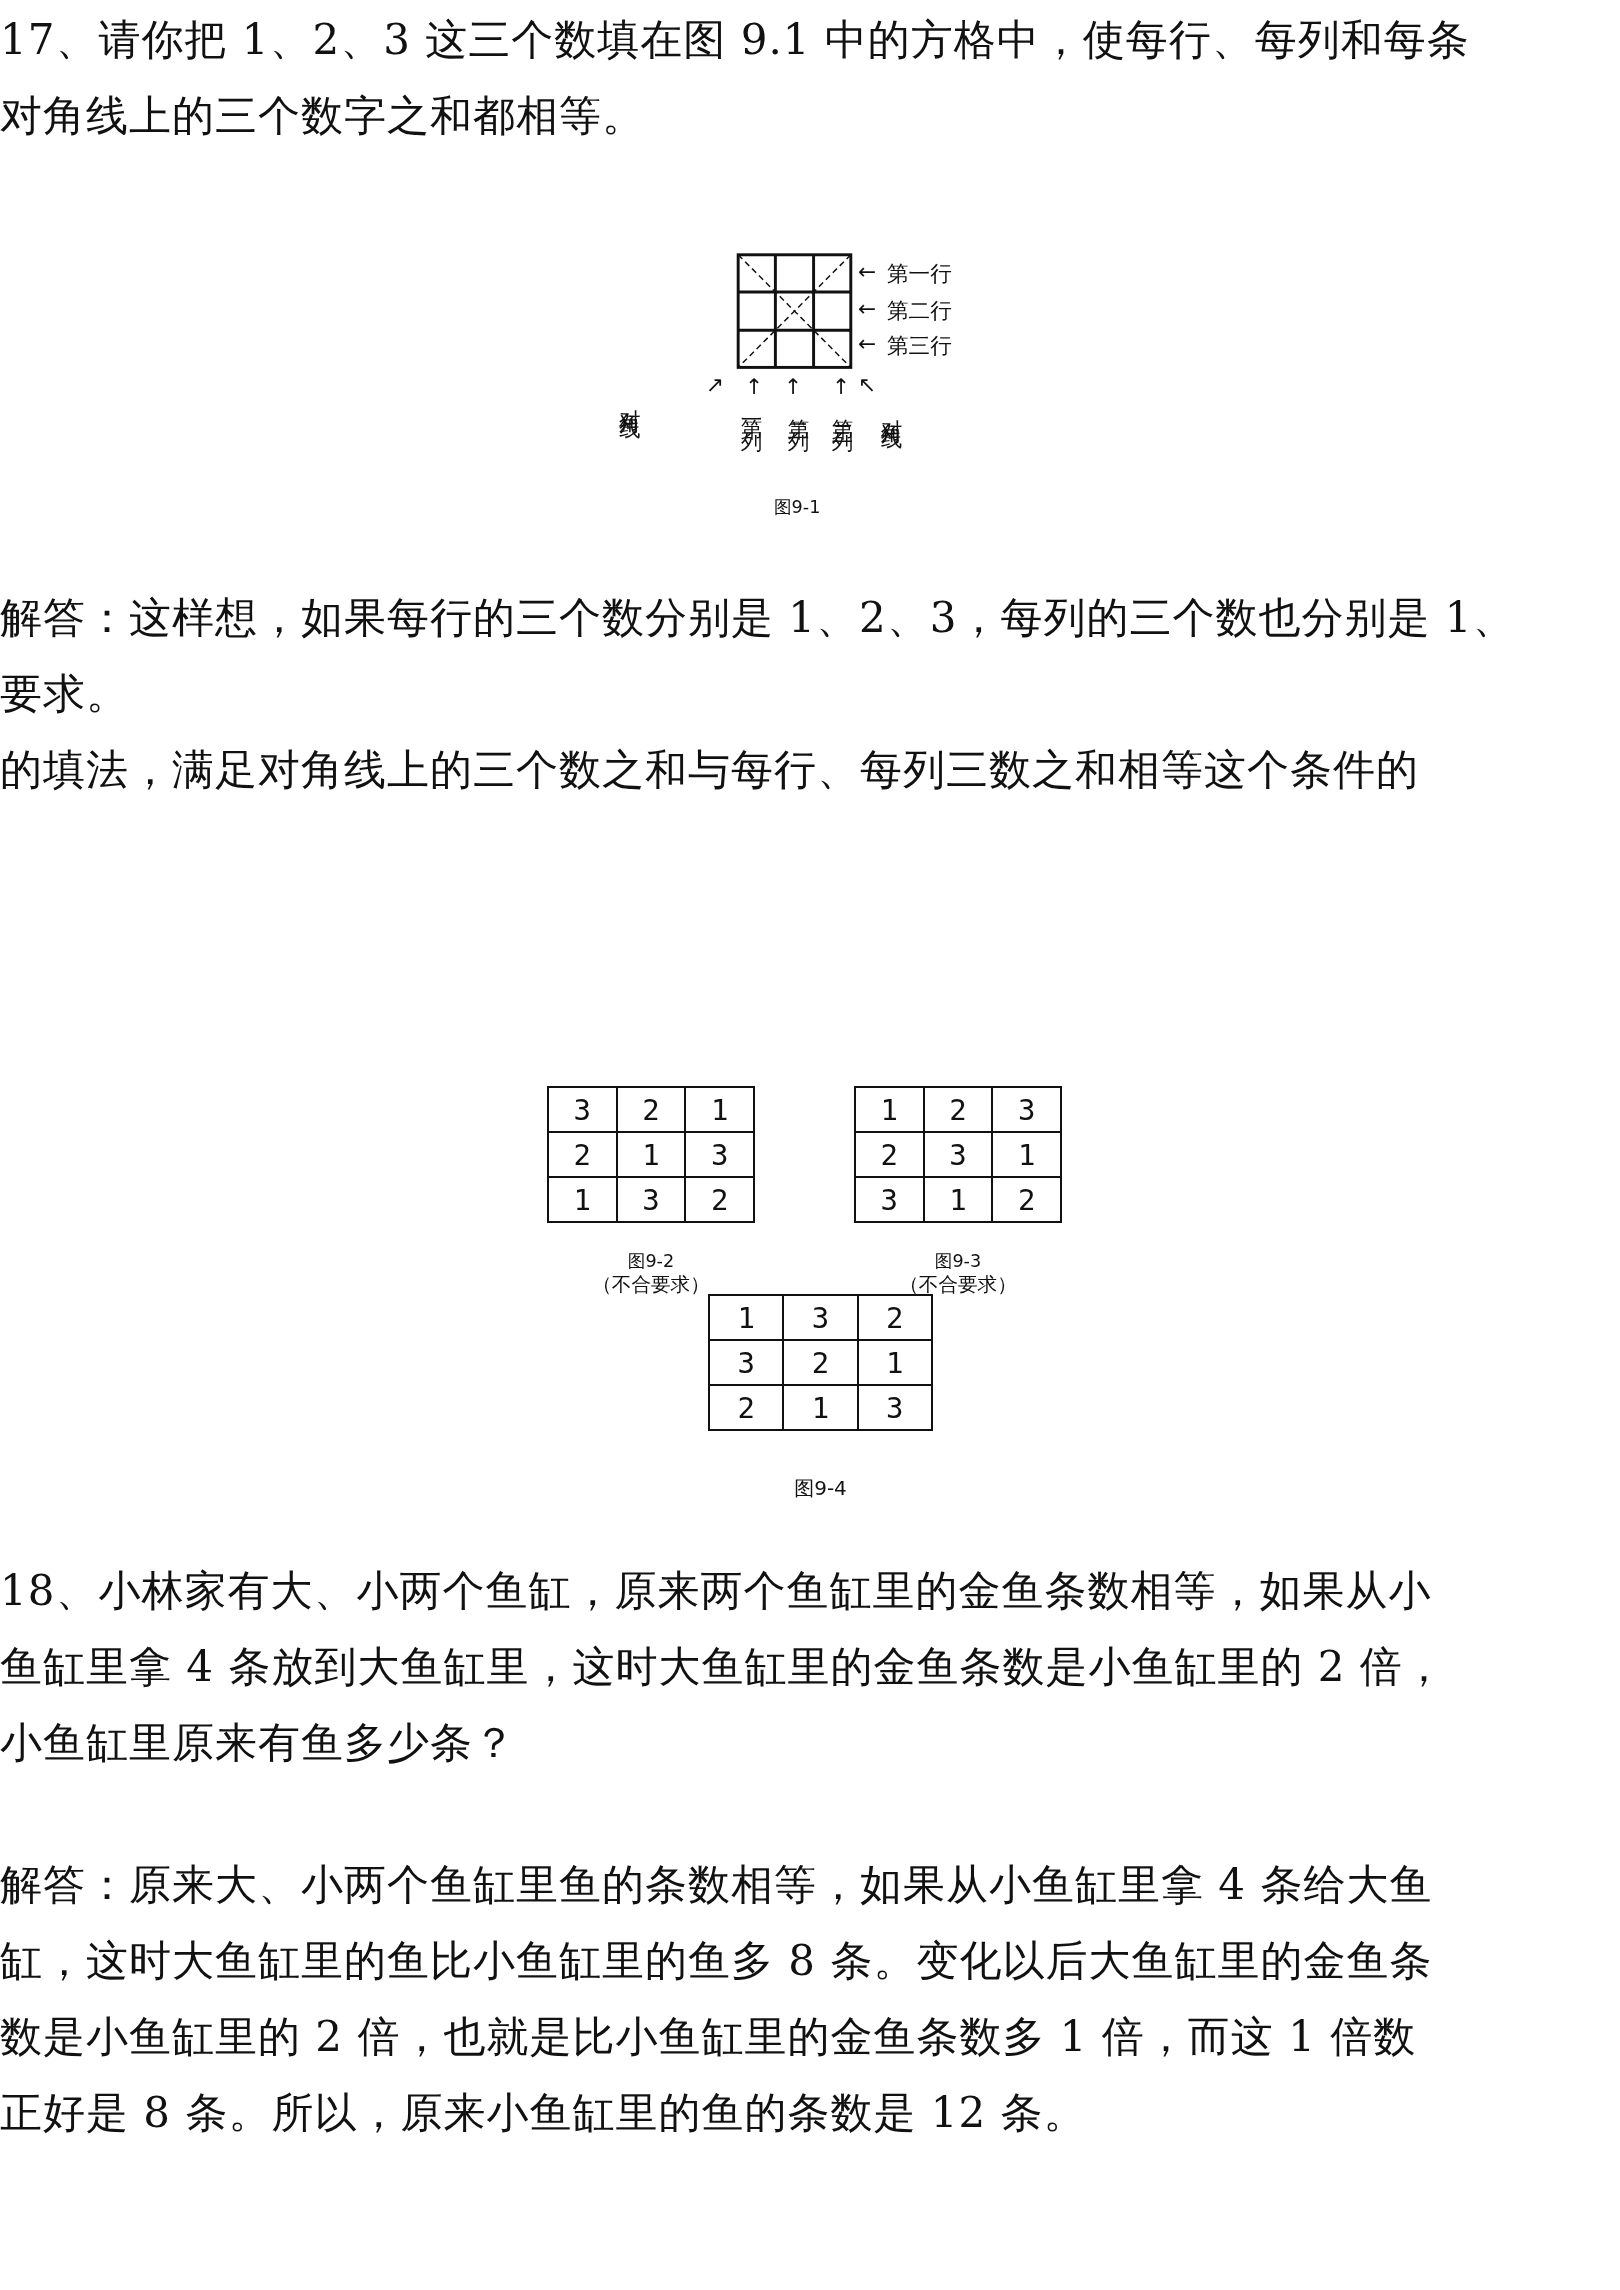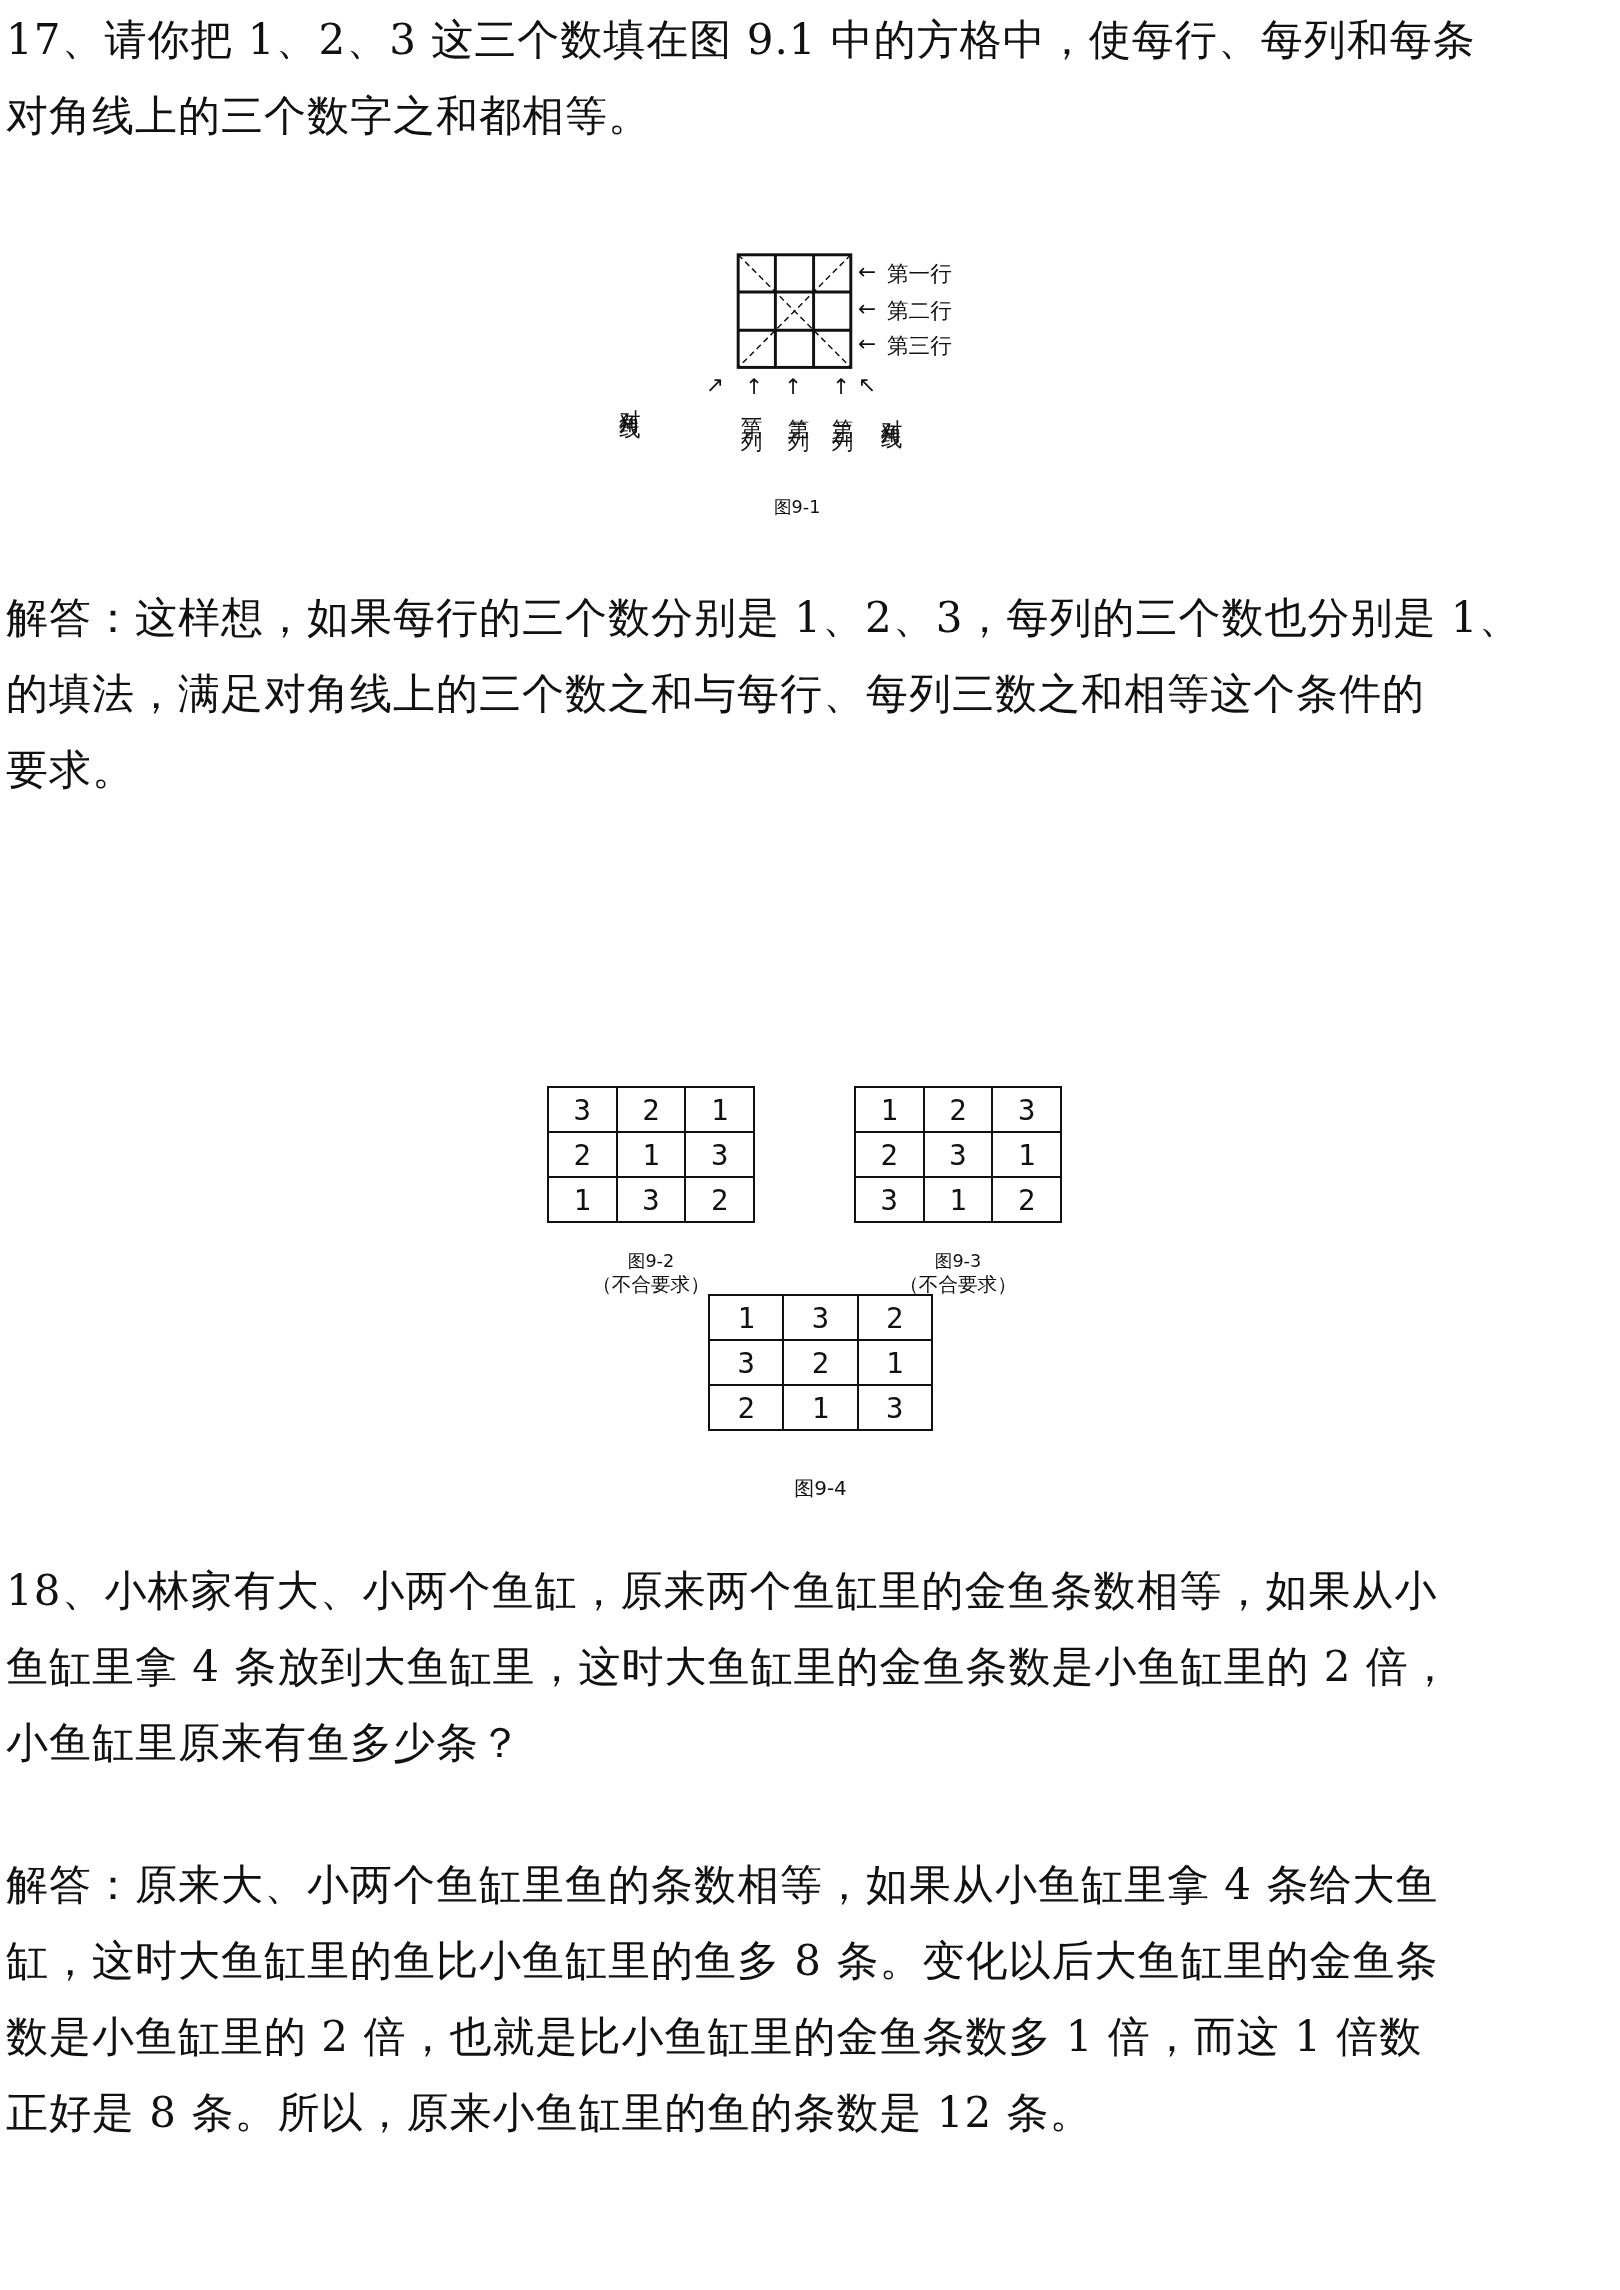--- a/index.html
+++ b/index.html
@@ -1,18 +1,18 @@
 <!DOCTYPE html>
 <html><head>
 <meta charset="utf-8">
 <style>
   html,body{margin:0;padding:0;background:#ffffff;}
   body{width:1620px;height:2291px;position:relative;overflow:hidden;color:#111;
        font-family:"DejaVu Serif","Liberation Serif",serif;}
-  .para{position:absolute;left:6px;width:1320px;font-size:42px;line-height:76px;margin:0;letter-spacing:1px;}
+  .para{position:absolute;left:0;width:1320px;font-size:42px;line-height:76px;margin:0;letter-spacing:1px;}
   .line{display:block;white-space:nowrap;}
   .fig{position:absolute;}
   .grid{border-collapse:collapse;font-family:"DejaVu Sans Mono","Liberation Mono",monospace;font-size:29px;}
   .grid td{border:2.9px solid #111;text-align:center;padding:0;}
   .cap{position:absolute;font-family:"DejaVu Sans","Liberation Sans",sans-serif;font-size:19.6px;text-align:center;white-space:nowrap;margin-top:24px;}
   .sm{font-family:"DejaVu Sans","Liberation Sans",sans-serif;font-size:21.6px;position:absolute;white-space:nowrap;}
 </style>
 </head>
 <body>
 
@@ -52,22 +52,22 @@
   <span class="sm" style="left:196px;top:157px;writing-mode:vertical-rl;letter-spacing:5.9px;">第二列</span>
   <span class="sm" style="left:240px;top:157px;writing-mode:vertical-rl;letter-spacing:5.9px;">第三列</span>
 
   <span class="sm" style="left:27.4px;top:147px;writing-mode:vertical-rl;transform:rotate(-0deg);letter-spacing:3.9px;">对角线</span>
   <span class="sm" style="left:289px;top:157px;writing-mode:vertical-rl;letter-spacing:3.9px;">对角线</span>
   <span class="sm" style="left:186px;top:250px;font-size:17.6px;">图9-1</span>
 </div>
 
 <div class="para" style="top:580px;">
   <span class="line">解答：这样想，如果每行的三个数分别是 1、2、3，每列的三个数也分别是 1、</span>
+  <span class="line">要求。</span>
   <span class="line">的填法，满足对角线上的三个数之和与每行、每列三数之和相等这个条件的</span>
-  <span class="line">要求。</span>
 </div>
 
 <div class="fig" style="left:547px;top:1086px;width:216px;height:196px;">
   <table class="grid" style="width:208px;height:137px;">
     <tbody>
         <tr>
           <td>3</td>
           <td>2</td>
           <td>1</td>
         </tr>

